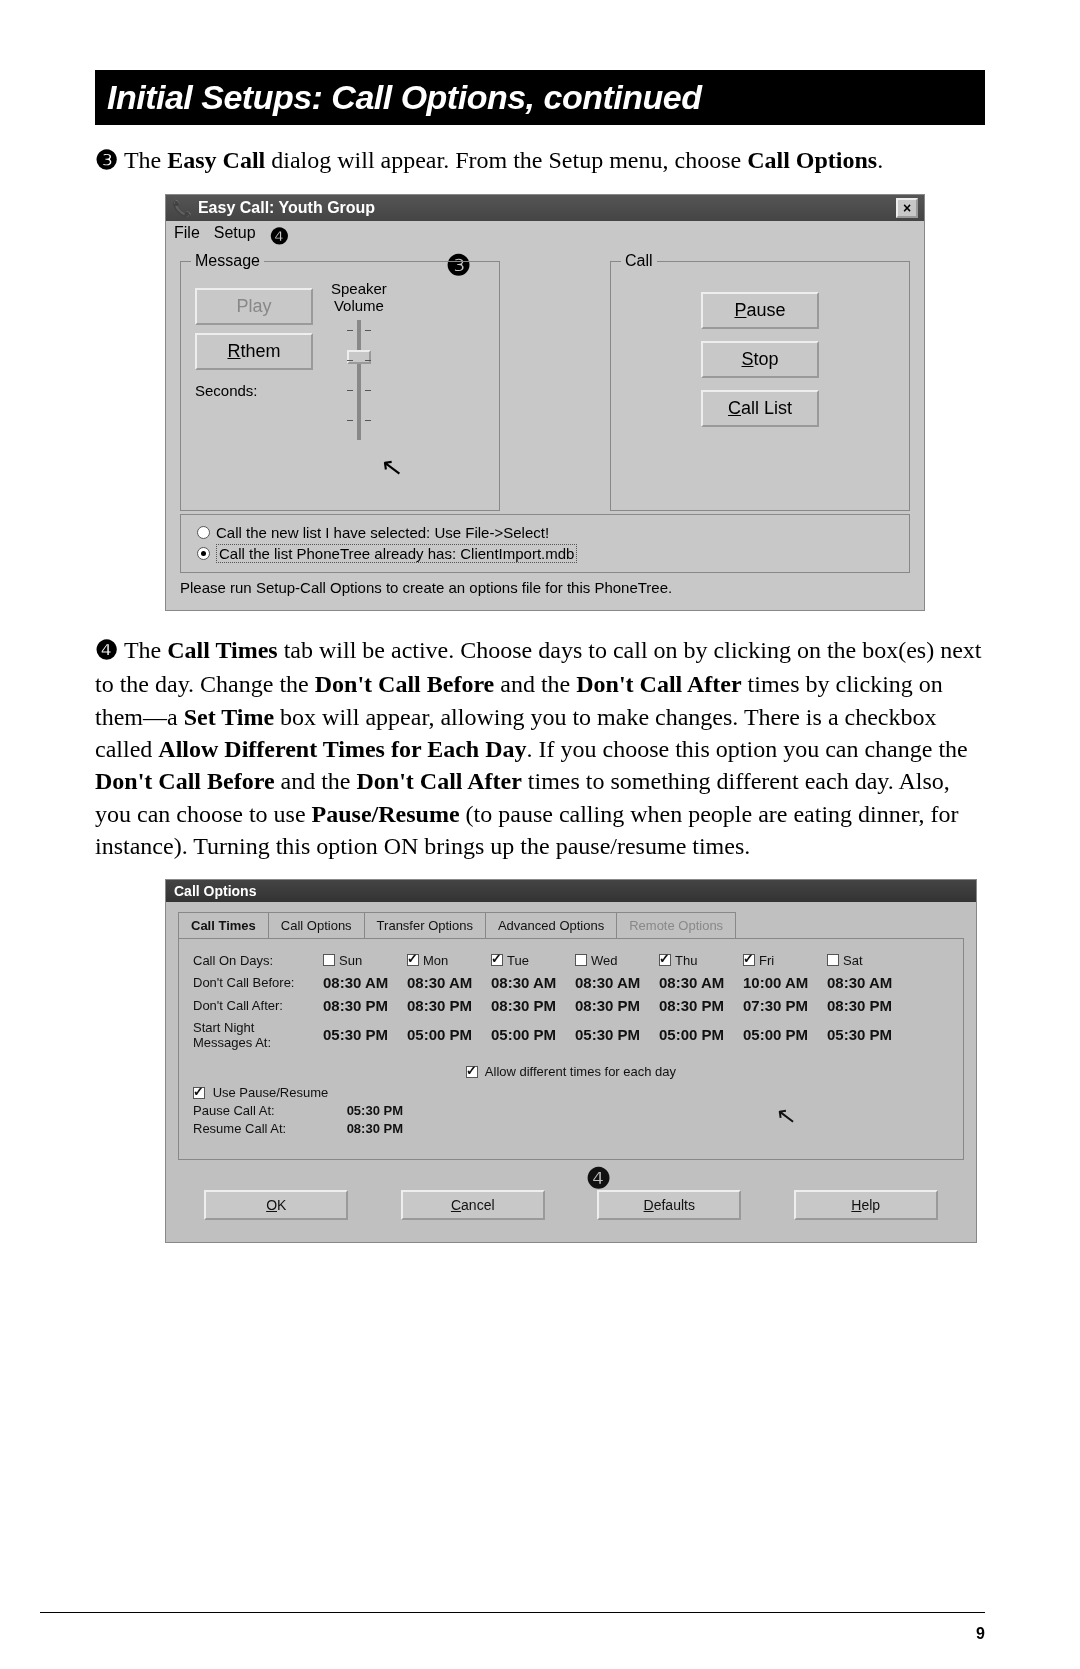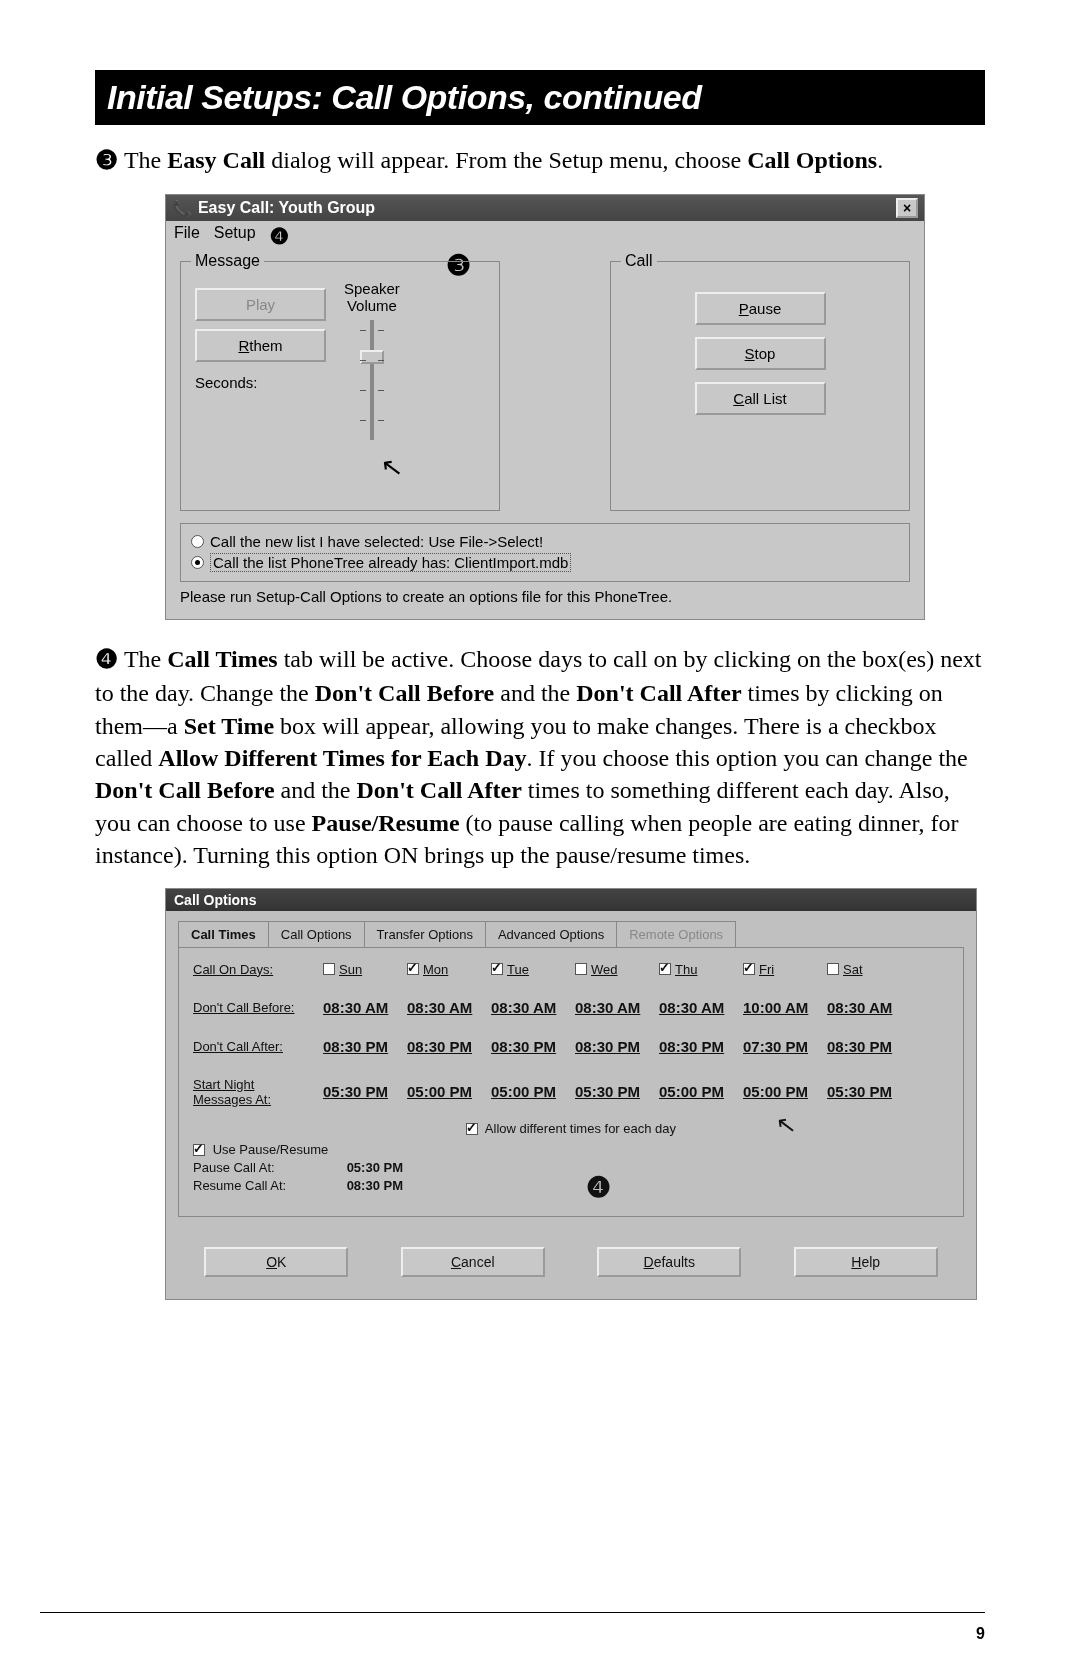--- a/index.html
+++ b/index.html
@@ -96,23 +96,23 @@
     background: #c8c8c8;
     padding: 0 4px;
     font-size: 16px;
   }
   .msgbox { width: 320px; height: 250px; }
   .callbox { width: 300px; height: 250px; margin-left: auto; }
   .btn {
     background: #c8c8c8;
     border: 2px outset #eee;
     padding: 6px 0;
-    width: 131px;
+    width: 118px;
     text-align: center;
-    font-size: 15px;
+    font-size: 18px;
     margin: 8px 0;
     display: block;
   }
   .btn.disabled { color: #888; }
   .msgbox .col { display: flex; }
   .msgbox .left { flex-direction: column; }
   .msgbox .right { margin-left: 18px; text-align: center; }
   .slider {
     width: 40px; height: 120px;
     margin: 6px auto;
@@ -124,22 +124,22 @@
   }
   .slider .thumb {
     position: absolute; left: 8px; top: 30px; width: 24px; height: 14px;
     background: #c8c8c8; border: 2px outset #eee;
   }
   .slider .tick { position:absolute; width:6px; height:1px; background:#555; }
   .seconds { margin-top: 12px; }
   .callbox .btn { margin: 12px auto; }
   .ec-bottom {
     border: 1px solid #888;
-    margin-top: 12px;
-    padding: 6px 10px;
+    margin-top: 3px;
+    padding: 6px 16px;
     font-size: 15px;
   }
   .ec-bottom .row { display:flex; align-items:center; gap:6px; margin:3px 0;}
   .radio {
     width: 13px; height: 13px; border-radius: 50%;
     border: 1px solid #555; background:#fff; display:inline-block; position:relative;
   }
   .radio.sel::after {
     content:""; position:absolute; left:3px; top:3px; width:5px;height:5px;
     background:#000; border-radius:50%;
@@ -166,21 +166,21 @@
     border:1px solid #888; border-bottom:none;
     padding:5px 12px; background:#c0c0c0; font-size:13px;
     margin-right:-1px; font-weight:bold;
   }
   .tab.inactive { font-weight:normal; background:#c0c0c0; }
   .tab.disabled { color:#888; font-weight:normal;}
   .tab.active { background:#c0c0c0; position:relative; z-index:2;}
   .tab-panel {
     border:1px solid #888; padding:14px 14px 20px 14px; background:#c0c0c0;
   }
-  .grid { display:grid; grid-template-columns: 130px repeat(7, 84px); row-gap:22px; align-items:center;text-decoration:underline;}
+  .grid { display:grid; grid-template-columns: 130px repeat(7, 84px); row-gap:6px; align-items:center;}
   .grid .lab { font-size:13px; }
   .grid .cell { font-size:15px; font-weight:bold; text-align:left; white-space:nowrap;}
   .cb { width:12px;height:12px;border:1px solid #555;background:#fff;display:inline-block;vertical-align:-2px;margin-right:4px;position:relative;}
   .cb.chk::after{content:"✓";position:absolute;left:-1px;top:-4px;font-size:13px;font-weight:bold;}
   .dayhead { font-size:13px; display:flex; align-items:center;}
   .allow { text-align:center; margin:14px 0 6px 0; font-size:13px;}
   .pause-row { font-size:13px; margin:3px 0;}
   .pause-row .lab2{ display:inline-block; width:150px;}
   .pause-row .val{ font-weight:bold;}
   .co-buttons { display:flex; justify-content:space-around; margin-top:22px;}

